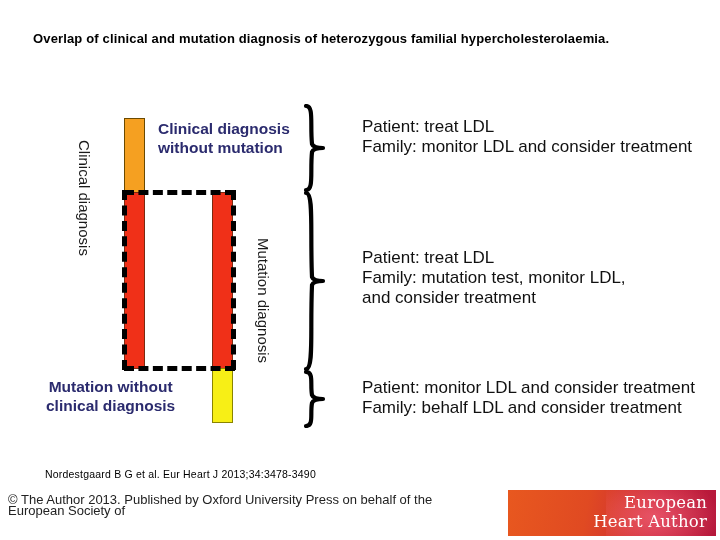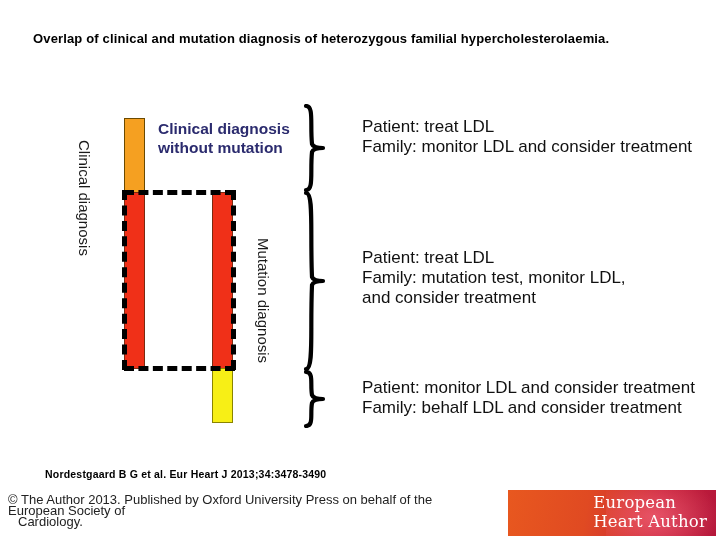--- a/index.html
+++ b/index.html
@@ -60,40 +60,40 @@
     position:absolute;left:362px;font-size:17px;color:#111;
     line-height:20px;white-space:pre-line;
   }
   #rec-1{top:117px;}
   #rec-2{top:248px;}
   #rec-3{top:378px;}
 
   
   #citation{
     position:absolute;left:45px;top:468px;
-    font-size:10.5px;font-weight:bold;color:#000;letter-spacing:.2px;
+    font-size:10.5px;font-weight:normal;color:#000;letter-spacing:.2px;
   }
   #copyright{
     position:absolute;left:8px;top:485px;width:430px;
     font-size:13px;color:#222;line-height:11px;margin-top:9px;
   }
   #copyright .indent{padding-left:10px;display:block;}
 
   
   #journal-logo{
     position:absolute;left:508px;top:490px;width:208px;height:46px;
     background:linear-gradient(100deg,#E8581F 0%,#E04A22 38%,#C9243C 72%,#B4163A 100%);
     overflow:hidden;
   }
   #journal-logo .glow{
     position:absolute;right:-10px;top:-18px;width:120px;height:90px;
     background:radial-gradient(ellipse at 40% 50%, rgba(255,120,140,.55), rgba(200,20,60,0) 65%);
   }
   #journal-logo .logo-text{
-    position:absolute;right:9px;top:4px;color:#fff;
+    position:absolute;right:9px;top:4px;text-align:right;color:#fff;
     font-family:"DejaVu Serif", serif;font-size:16.5px;line-height:18.5px;
     letter-spacing:.2px;
   }
 </style>
 </head>
 <body>
 
 <div id="slide-title">Overlap of clinical and mutation diagnosis of heterozygous familial hypercholesterolaemia.</div>
 
 <div id="figure">
@@ -106,20 +106,22 @@
   <div class="dash-h" id="dash-top"></div>
   <div class="dash-h" id="dash-bottom"></div>
   <div class="dash-v" id="dash-left"></div>
   <div class="dash-v" id="dash-right"></div>
 
   <div class="vlabel" id="label-clinical-diagnosis">Clinical diagnosis</div>
   <div class="vlabel" id="label-mutation-diagnosis">Mutation diagnosis</div>
 
   <div class="blabel" id="label-clinical-without-mutation">Clinical diagnosis
 without mutation</div>
+  <div class="blabel" id="label-mutation-without-clinical">Mutation without
+clinical diagnosis</div>
 
   <div class="brace" style="top:104px;">
     <svg width="26" height="88" viewBox="0 0 26 88" aria-hidden="true">
       <path d="M6 2 C14 2 10 20 12 40 C13 43 18 44 23 44 C18 44 13 45 12 48 C10 68 14 86 6 86" fill="none" stroke="#000" stroke-width="4.2" stroke-linecap="round" stroke-linejoin="round"></path>
     </svg>
   </div>
   <div class="brace" style="top:191px;">
     <svg width="26" height="180" viewBox="0 0 26 180" aria-hidden="true">
       <path d="M6 2 C14 2 10 40 12 86 C13 89 18 90 23 90 C18 90 13 91 12 94 C10 140 14 178 6 178" fill="none" stroke="#000" stroke-width="4.2" stroke-linecap="round" stroke-linejoin="round"></path>
     </svg>
@@ -136,21 +138,20 @@
 Family: mutation test, monitor LDL,
 and consider treatment</div>
   <div class="rec" id="rec-3">Patient: monitor LDL and consider treatment
 Family: behalf LDL and consider treatment</div>
 </div>
 
 <div id="citation">Nordestgaard B G et al. Eur Heart J 2013;34:3478-3490</div>
 
 <div id="copyright">
   <span>© The Author 2013. Published by Oxford University Press on behalf of the European Society of</span>
-  <span class="indent">Cardiology.</span>
 </div>
 
 <div id="journal-logo">
   <div class="glow"></div>
   <div class="logo-text">
     <div>European</div>
     <div>Heart Author</div>
   </div>
 </div>
 

